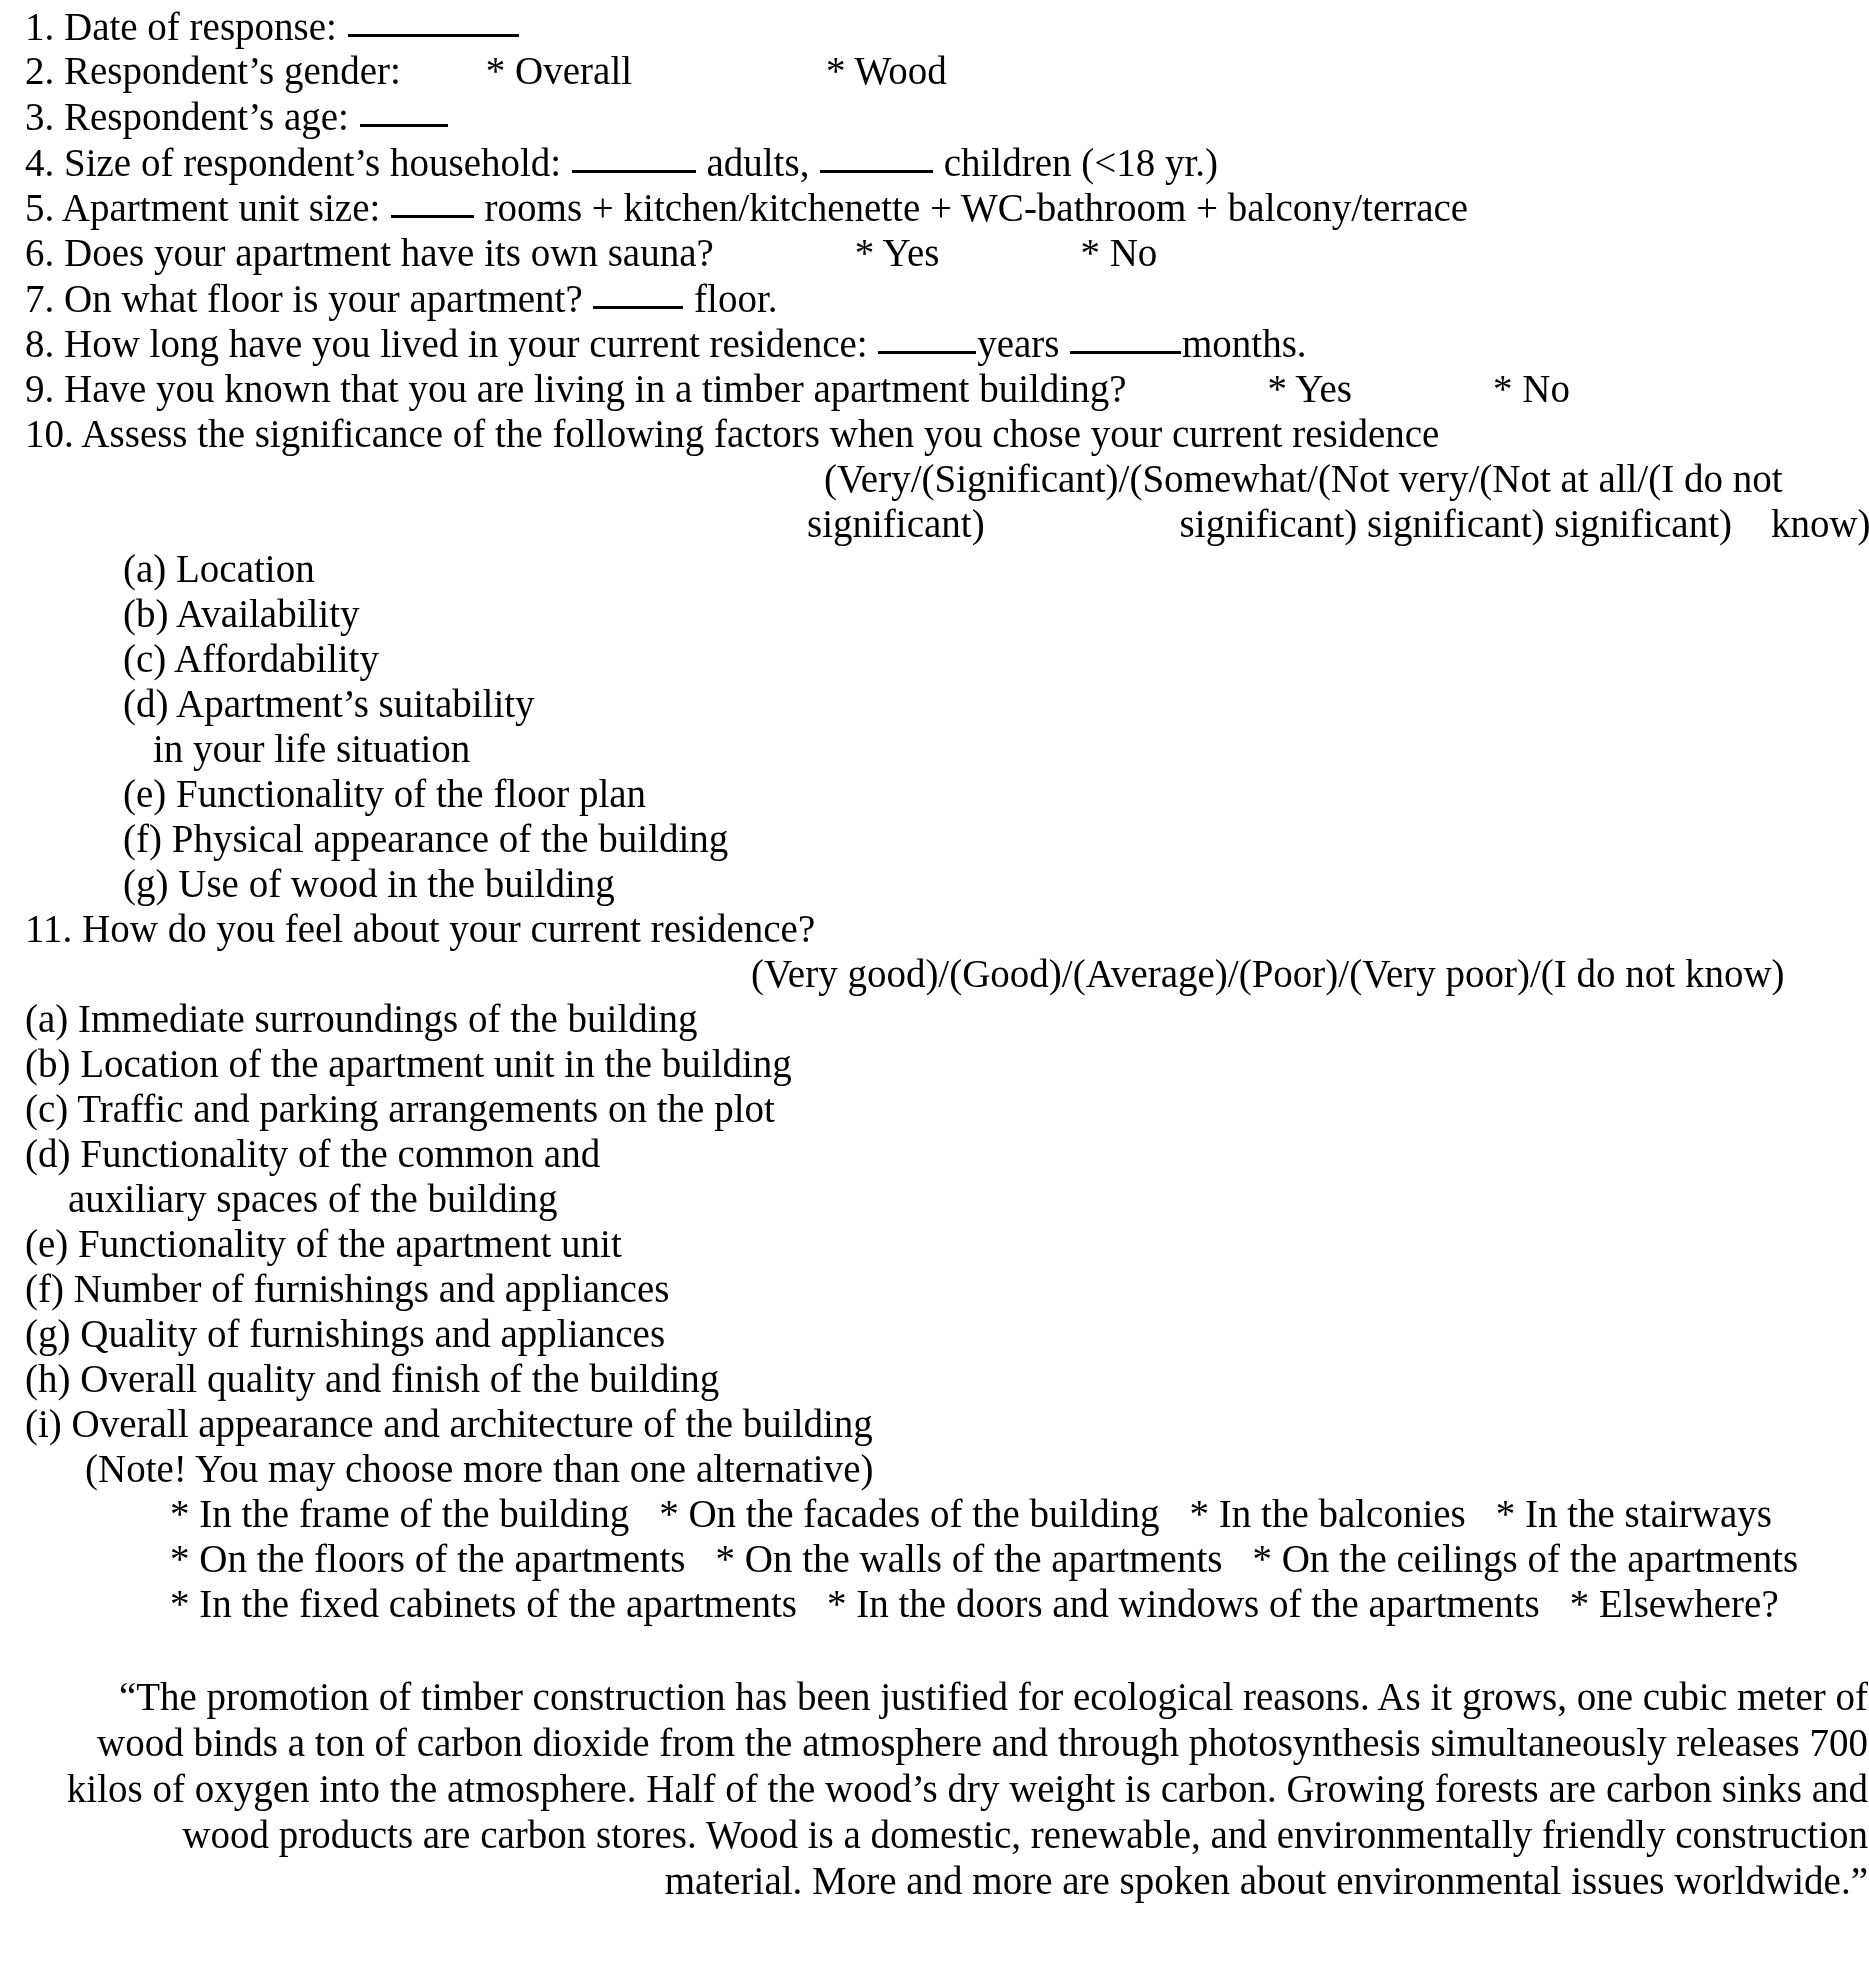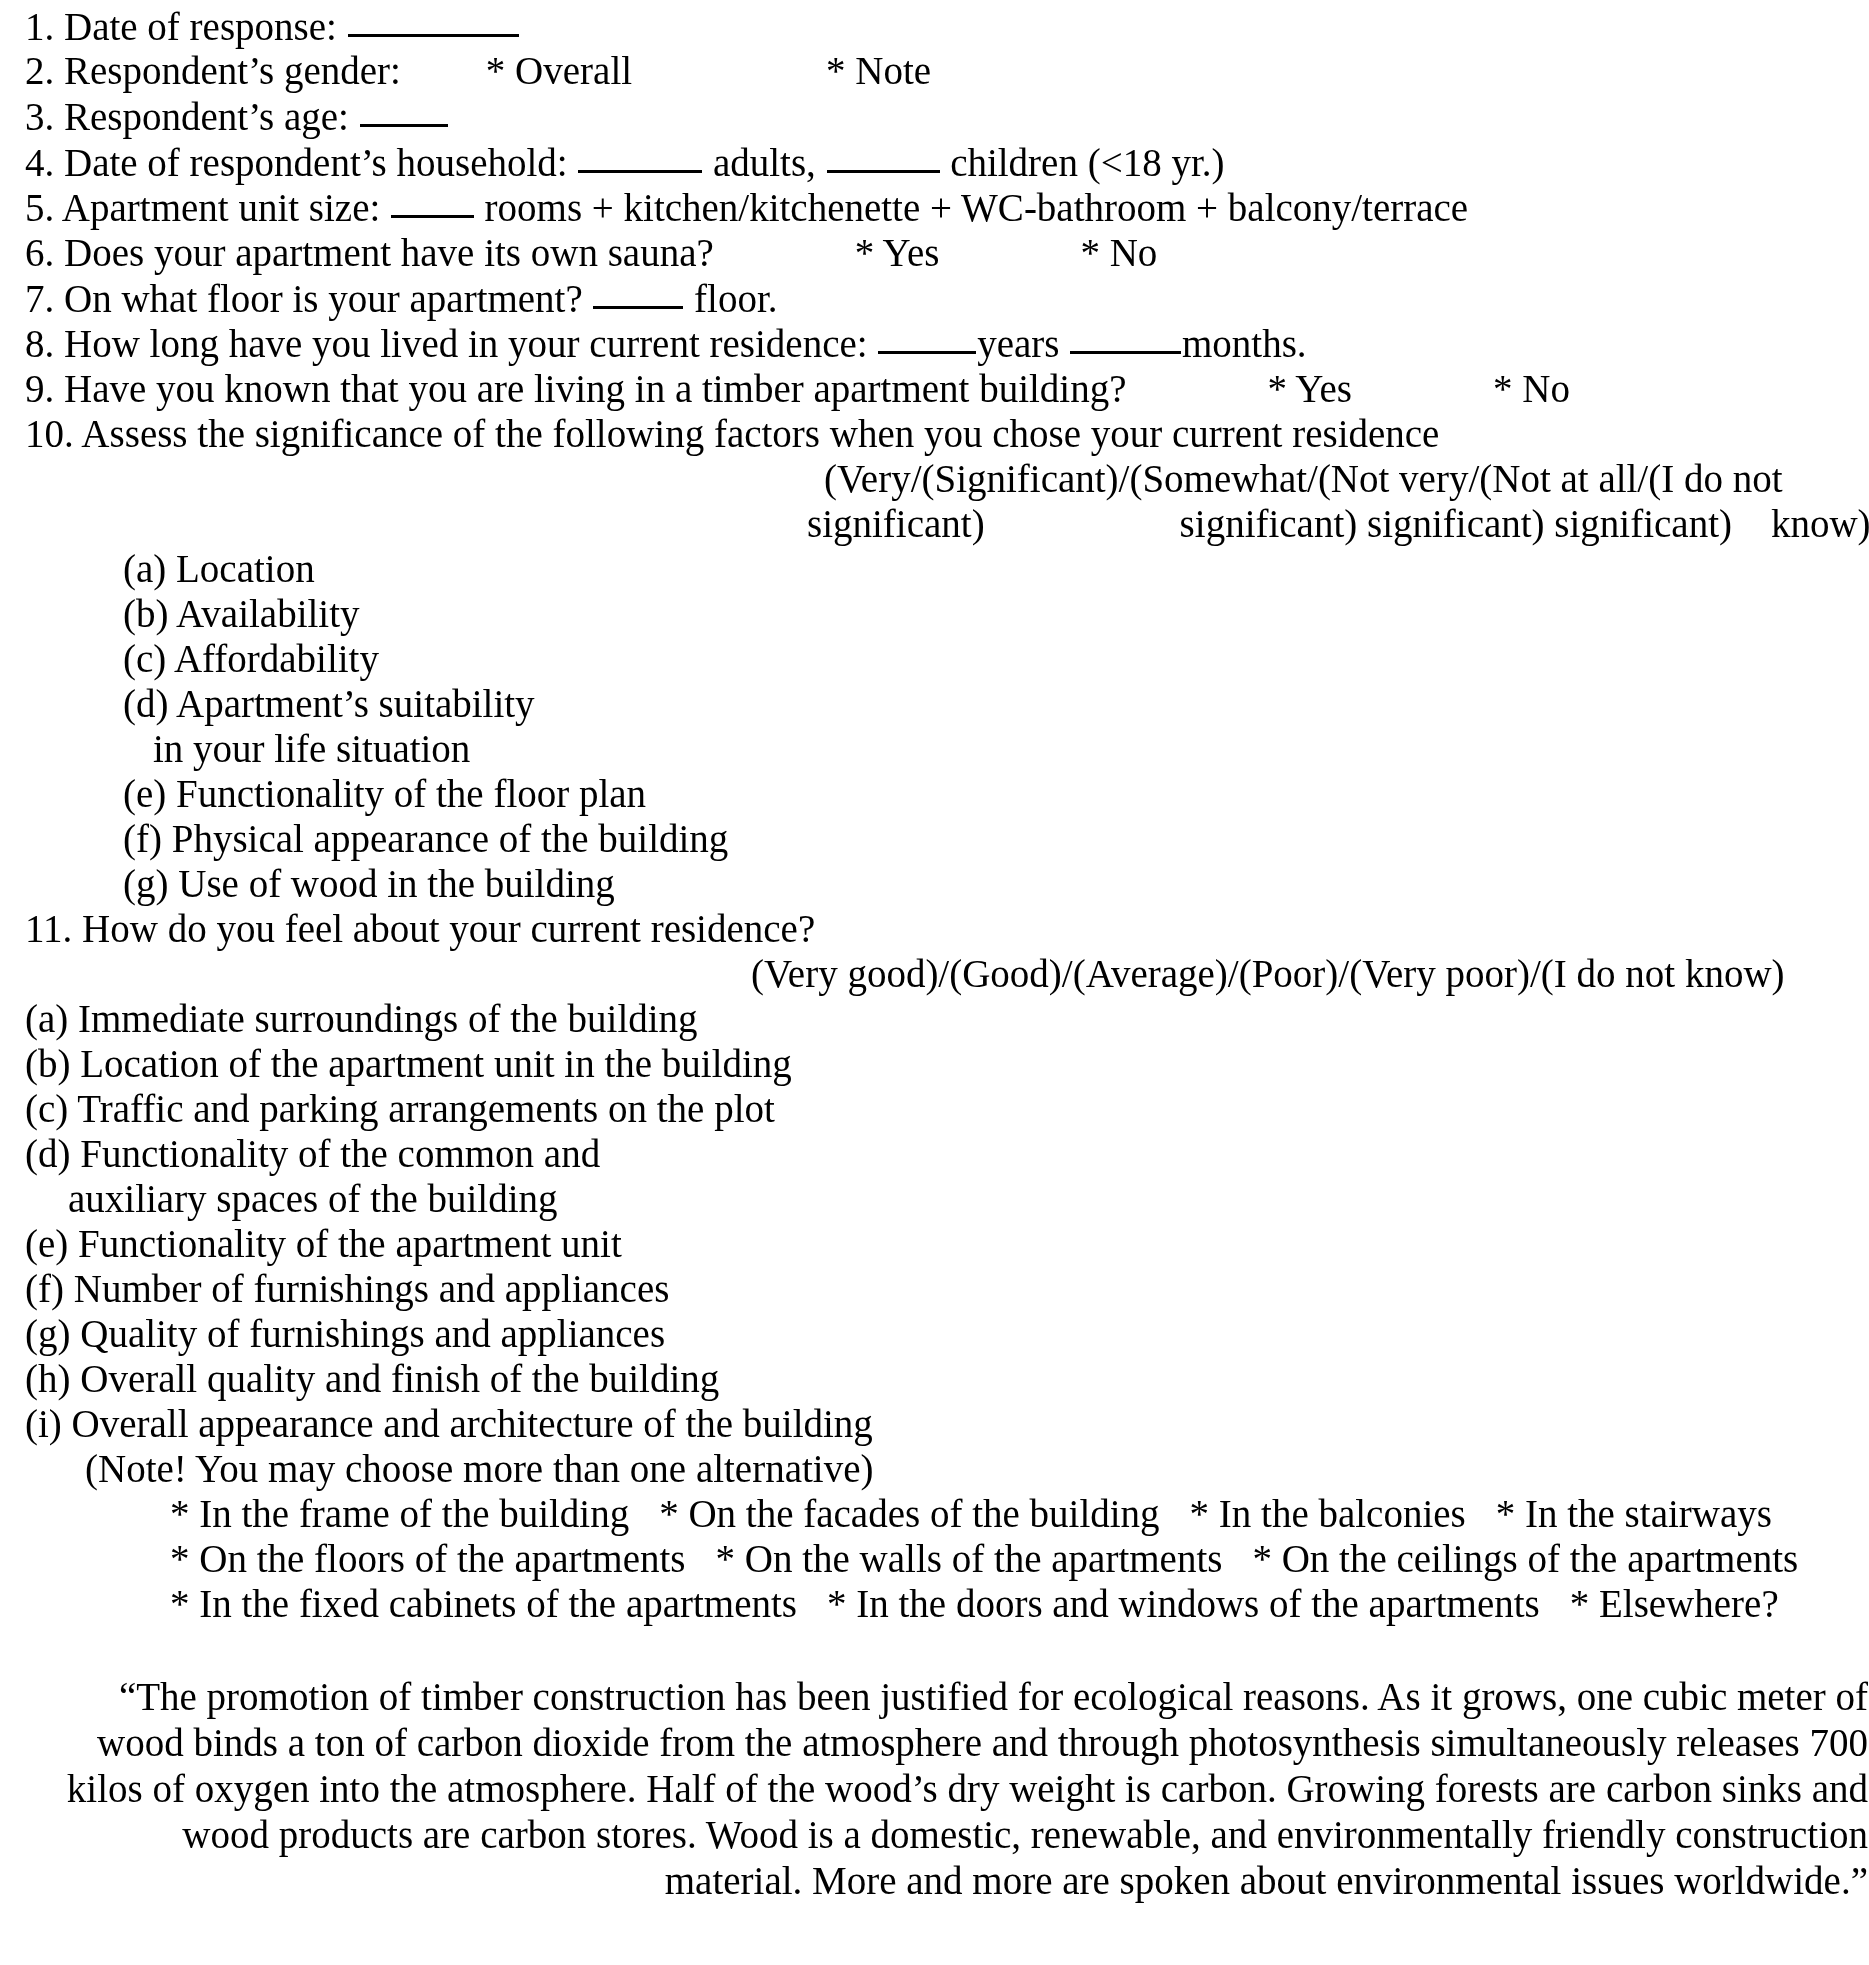--- a/index.html
+++ b/index.html
@@ -78,25 +78,25 @@
   }
 </style>
 </head>
 <body>
 
 <div class="page">
   <div class="doc">
 
     <div class="line"><span>1.</span> <span>Date of response:</span> <span class="blank b-date"></span></div>
 
-    <div class="line"><span>2.</span> <span>Respondent’s gender:</span><span class="gap-md"></span><span>* Overall</span><span class="gap-xl"></span><span>* Note</span></div>
+    <div class="line"><span>2.</span> <span>Respondent’s gender:</span><span class="gap-md"></span><span>* Overall</span><span class="gap-xl"></span><span>* Wood</span></div>
 
     <div class="line"><span>3.</span> <span>Respondent’s age:</span> <span class="blank b-age"></span></div>
 
-    <div class="line"><span>4.</span> <span>Date of respondent’s household:</span> <span class="blank b-adult"></span> <span>adults,</span> <span class="blank b-child"></span> <span>children (&lt;18 yr.)</span></div>
+    <div class="line"><span>4.</span> <span>Size of respondent’s household:</span> <span class="blank b-adult"></span> <span>adults,</span> <span class="blank b-child"></span> <span>children (&lt;18 yr.)</span></div>
 
     <div class="line"><span>5.</span> <span>Apartment unit size:</span> <span class="blank b-rooms"></span> <span>rooms + kitchen/kitchenette + WC-bathroom + balcony/terrace</span></div>
 
     <div class="line"><span>6.</span> <span>Does your apartment have its own sauna?</span><span class="gap-lg"></span><span>* Yes</span><span class="gap-lg"></span><span>* No</span></div>
 
     <div class="line"><span>7.</span> <span>On what floor is your apartment?</span> <span class="blank b-floor"></span> <span>floor.</span></div>
 
     <div class="line"><span>8.</span> <span>How long have you lived in your current residence:</span> <span class="blank b-years"></span><span>years</span> <span class="blank b-months"></span><span>months.</span></div>
 
     <div class="line"><span>9.</span> <span>Have you known that you are living in a timber apartment building?</span><span class="gap-lg"></span><span>* Yes</span><span class="gap-lg"></span><span>* No</span></div>

